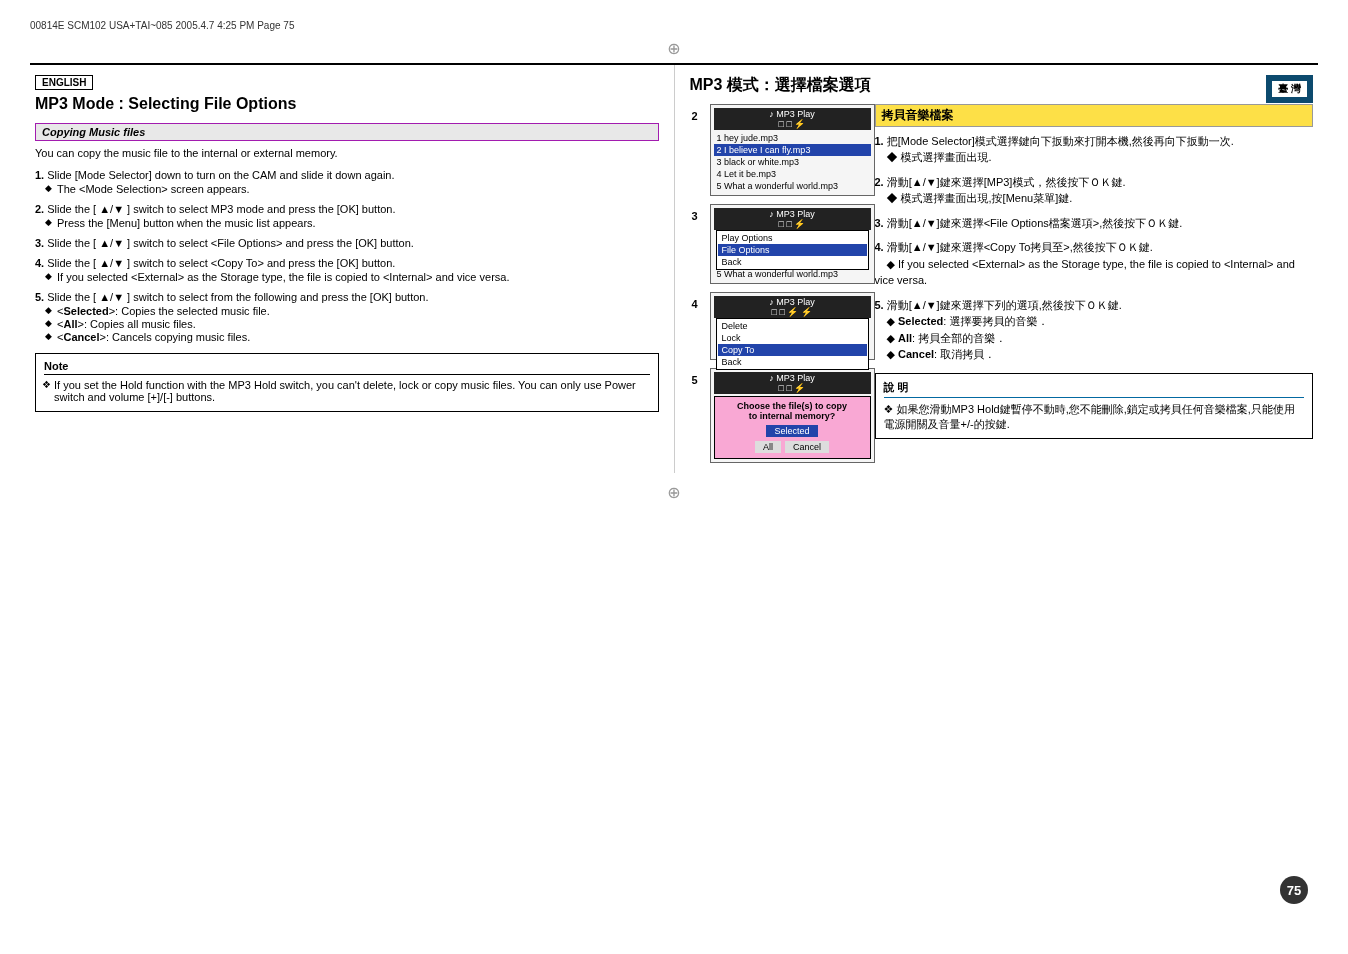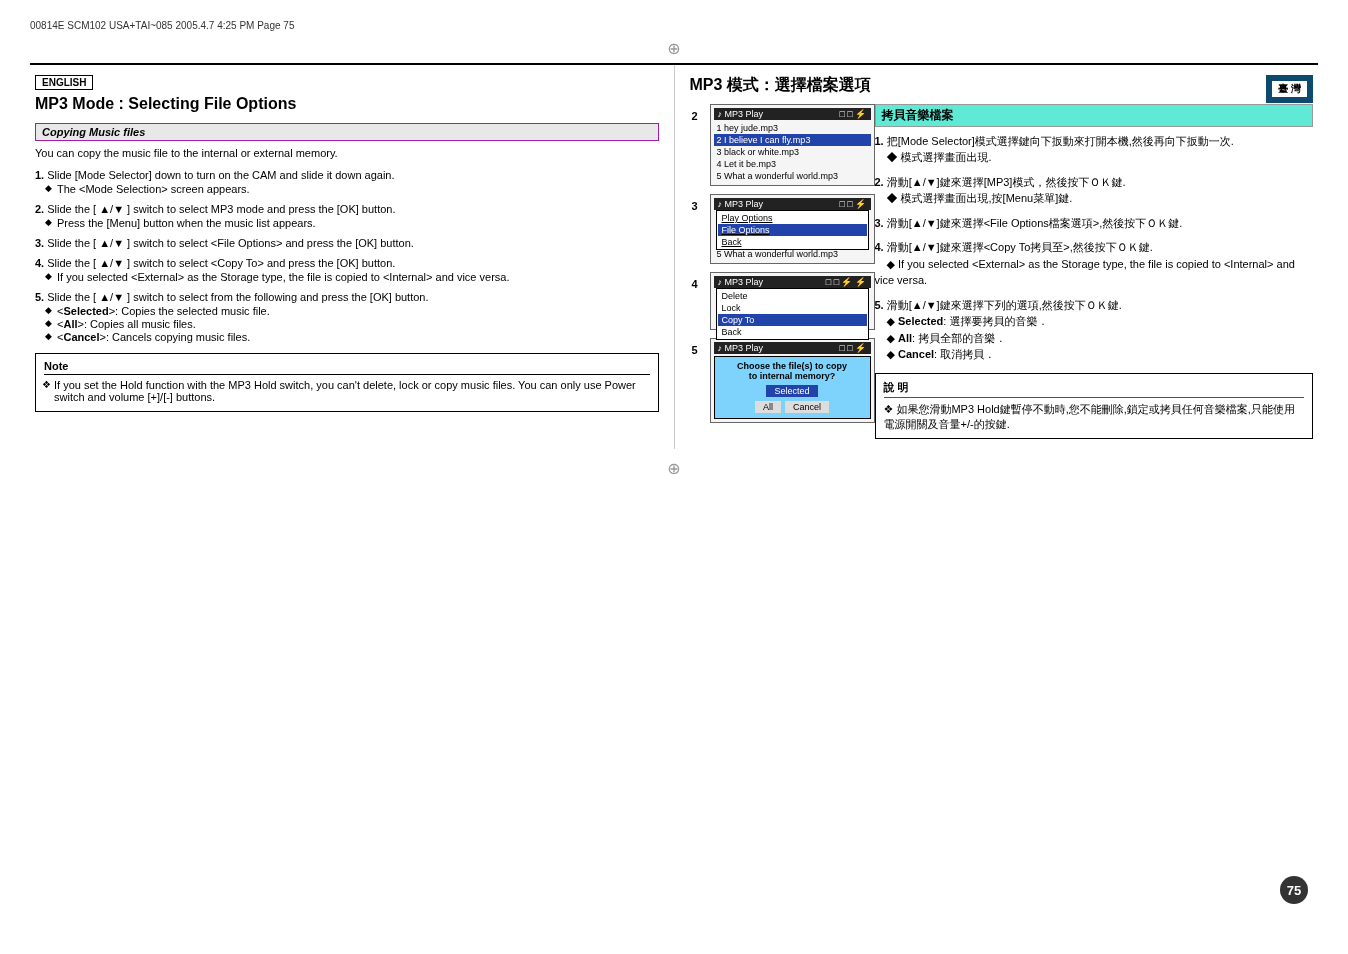--- a/index.html
+++ b/index.html
@@ -80,21 +80,21 @@
       background: #e8e8e8;
       border: 1px solid #a21caf;
       font-style: italic;
       font-weight: bold;
       padding: 2px 6px;
       margin-bottom: 6px;
       font-size: 11px;
     }
 
     .subsection-header-cn {
-      background: #5eead4;
+      background: #fde047;
       border: 1px solid #999;
       font-weight: bold;
       padding: 2px 6px;
       margin-bottom: 6px;
       font-size: 12px;
     }
 
     .intro-text {
       font-size: 11px;
       margin-bottom: 10px;
@@ -172,20 +172,21 @@
 
     .device-header {
       background: #222;
       color: #fff;
       font-size: 9px;
       padding: 1px 4px;
       display: flex;
       justify-content: space-between;
       align-items: center;
       margin-bottom: 2px;
+      flex-direction: column;
     }
 
     .device-list {
       list-style: none;
       padding: 0;
       font-size: 9px;
     }
 
     .device-list li {
       padding: 1px 3px;
@@ -210,21 +211,21 @@
     .menu-overlay .menu-item {
       padding: 1px 4px;
     }
 
     .menu-overlay .menu-item.selected-menu {
       background: #2244aa;
       color: #fff;
     }
 
     .choose-box {
-      background: #7dd3fc;
+      background: #f9a8d4;
       border: 1px solid #000;
       padding: 4px;
       font-size: 9px;
       text-align: center;
     }
 
     .choose-box .choose-title {
       font-weight: bold;
       margin-bottom: 3px;
     }
@@ -450,21 +451,21 @@
                 <span>♪ MP3 Play</span>
                 <span>□ □ ⚡</span>
               </div>
               <div style="position:relative;">
                 <ul class="device-list">
                   <li>I believe I can fly.mp3</li>
                   <li>3  black or white.mp3</li>
                   <li>4  Let it be.mp3</li>
                   <li>5  What a wonderful world.mp3</li>
                 </ul>
-                <div class="menu-overlay" style="top:-2px;text-decoration:underline;">
+                <div class="menu-overlay" style="top:-2px;">
                   <div class="menu-item">Play Options</div>
                   <div class="menu-item selected-menu">File Options</div>
                   <div class="menu-item">Back</div>
                 </div>
               </div>
             </div>
           </div>
 
           <div class="device-row">
             <span class="step-label">4</span>

